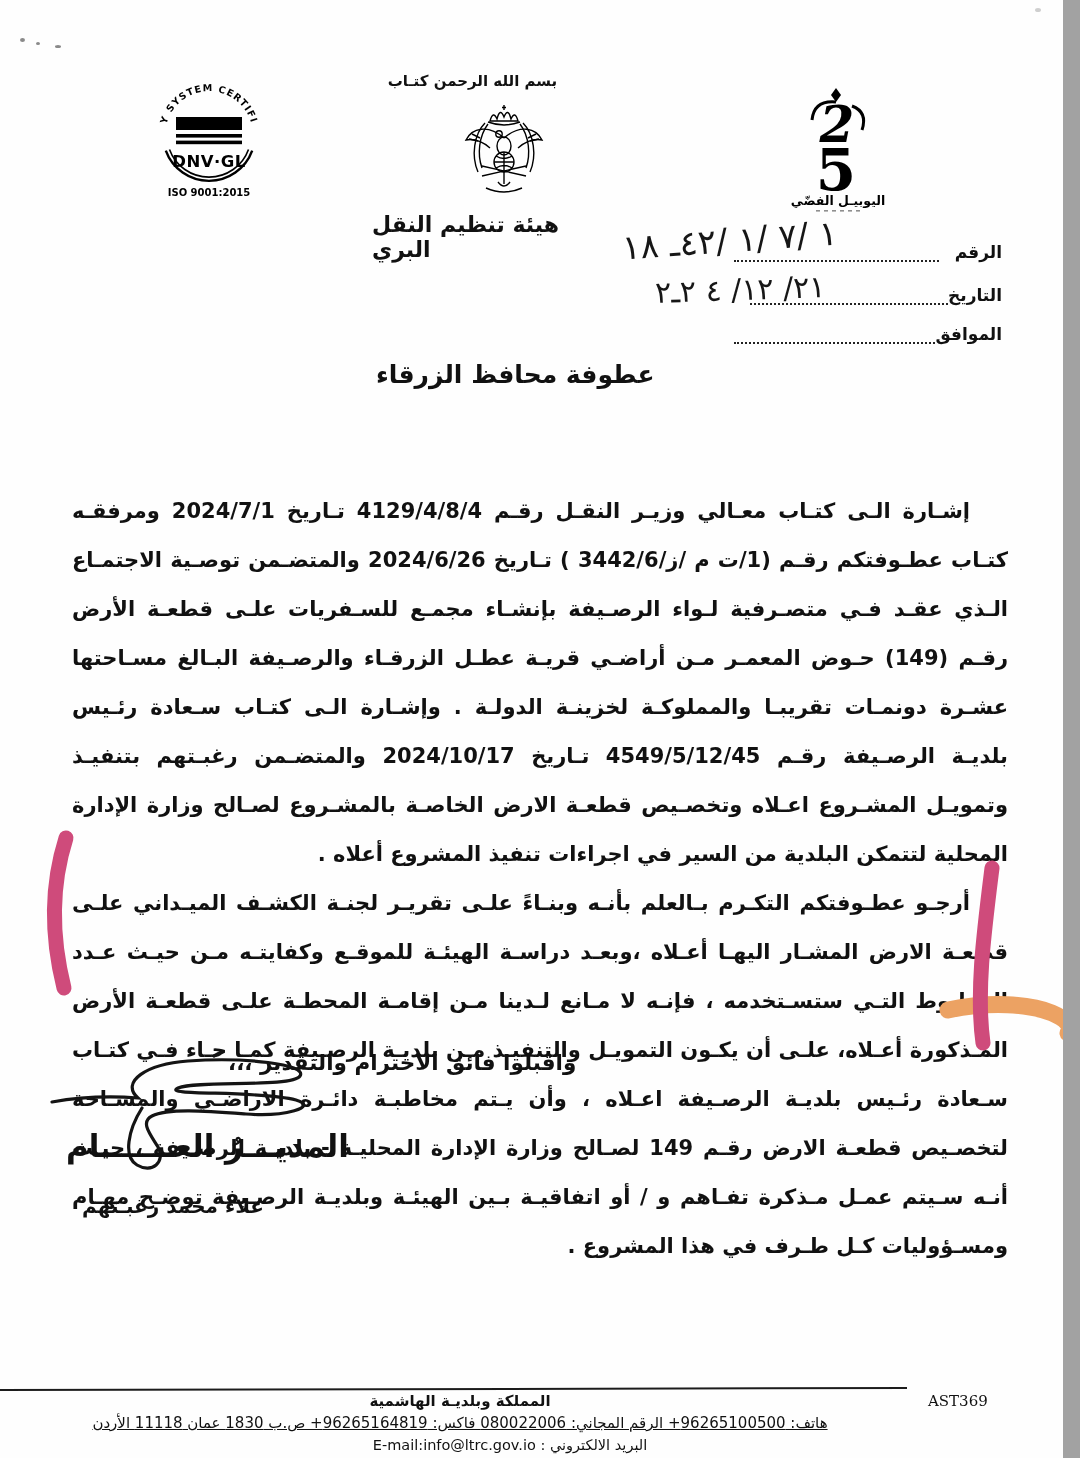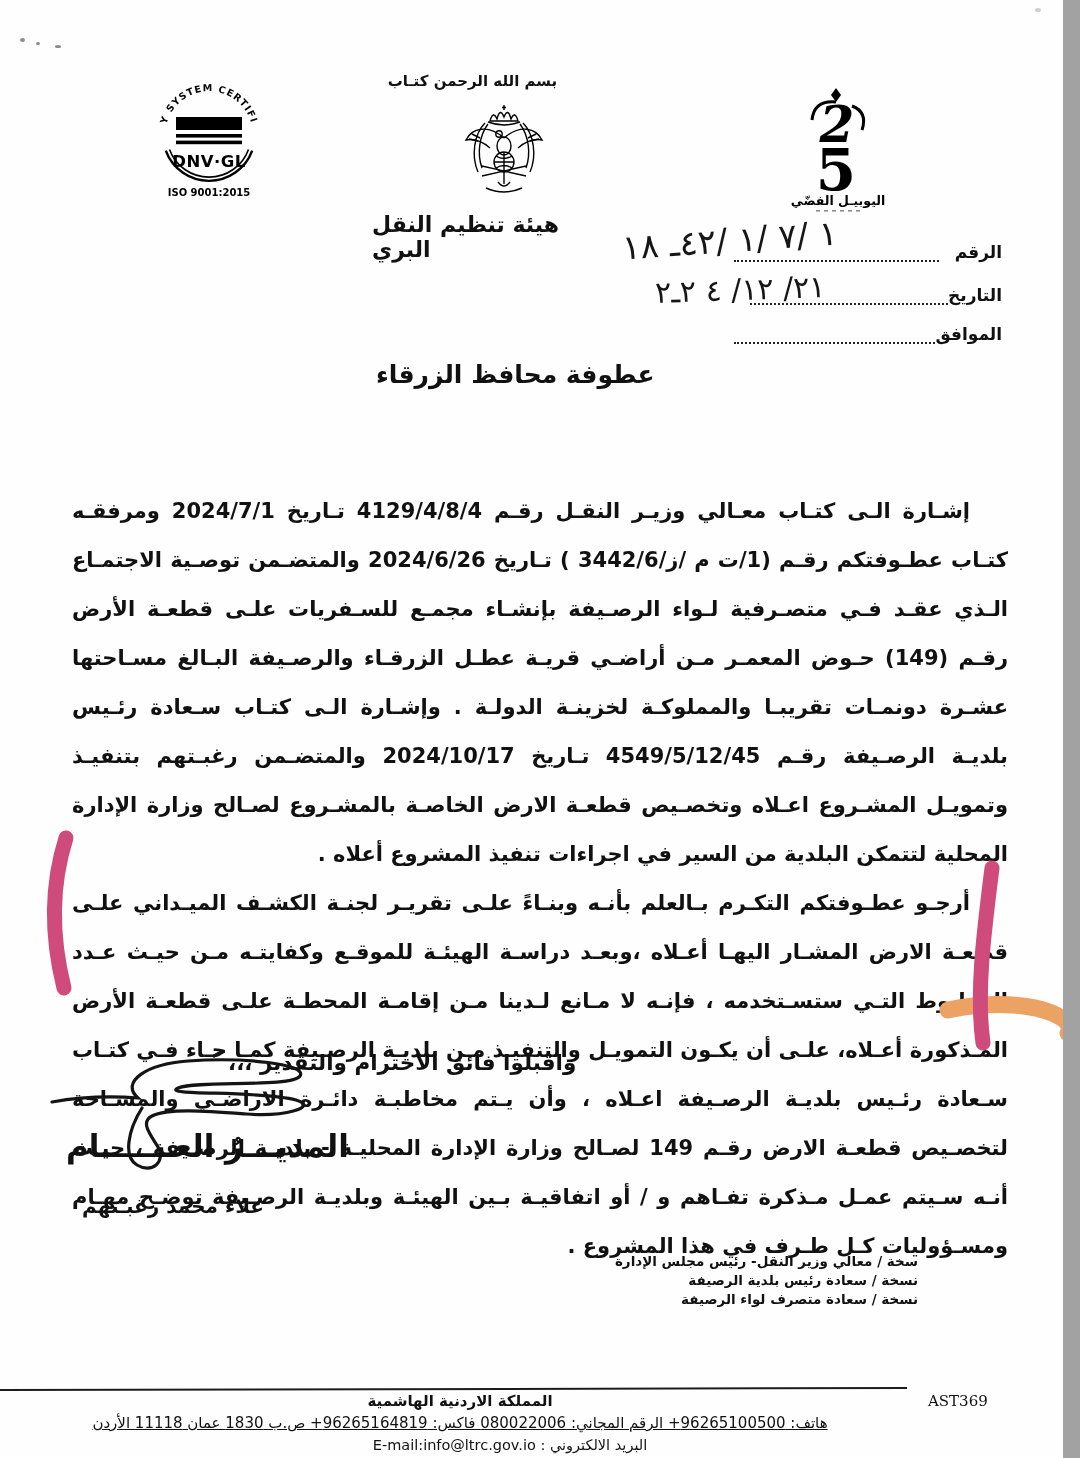--- a/index.html
+++ b/index.html
@@ -131,29 +131,24 @@
 
   <div class="abs closing">واقبلوا فائق الاحترام والتقدير ،،،</div>
 
   <svg class="abs" style="left:46px;top:1050px;" width="300" height="132" viewBox="0 0 300 132" fill="none" stroke="#141414" stroke-width="3.2" stroke-linecap="round">
     <path d="M168,6 l9,-5"></path>
     <path d="M6,52 C40,46 66,46 92,48 C74,32 100,14 142,11 C198,7 262,14 254,26 C246,38 152,30 132,38 C114,46 212,40 250,50 C274,57 238,67 200,64 C160,61 122,58 106,66 C94,72 104,84 112,97 C120,112 106,124 91,115 C77,107 82,80 96,58"></path>
   </svg>
   <div class="abs sig-title">المديـــرُ العـــــــام</div>
   <div class="abs sig-name">علاء محمد رغبـتهم</div>
 
-  <div class="abs cc">
-    <div>سخة / معالي وزير النقل- رئيس مجلس الإدارة</div>
-    <div>نسخة / سعادة رئيس بلدية الرصيفة</div>
-    <div>نسخة / سعادة متصرف لواء الرصيفة</div>
-  </div>
 
   <div class="abs footer-line"></div>
   <div class="abs footer-code">AST369</div>
-  <div class="abs footer-kingdom">المملكة الاردنية الهاشمية</div>
+  <div class="abs footer-kingdom">المملكة وبلديـة الهاشمية</div>
   <div class="abs footer-contact">هاتف: 96265100500+  الرقم المجاني: 080022006 فاكس: 96265164819+  ص.ب 1830 عمان 11118 الأردن</div>
   <div class="abs footer-email">البريد الالكتروني : E-mail:info@ltrc.gov.io</div>
 
   <svg class="overlay" width="1080" height="1458" viewBox="0 0 1080 1458">
     <path d="M948,1010 C990,1001 1030,1004 1052,1013 C1066,1019 1073,1026 1068,1033" fill="none" stroke="#eca263" stroke-width="17" stroke-linecap="round"></path>
     <path d="M66,838 C52,882 50,932 64,988" fill="none" stroke="#cf4b7b" stroke-width="15" stroke-linecap="round"></path>
     <path d="M992,868 C984,932 976,992 983,1043" fill="none" stroke="#cf4b7b" stroke-width="15" stroke-linecap="round"></path>
   </svg>
 
   <div class="abs gray-strip"></div>

